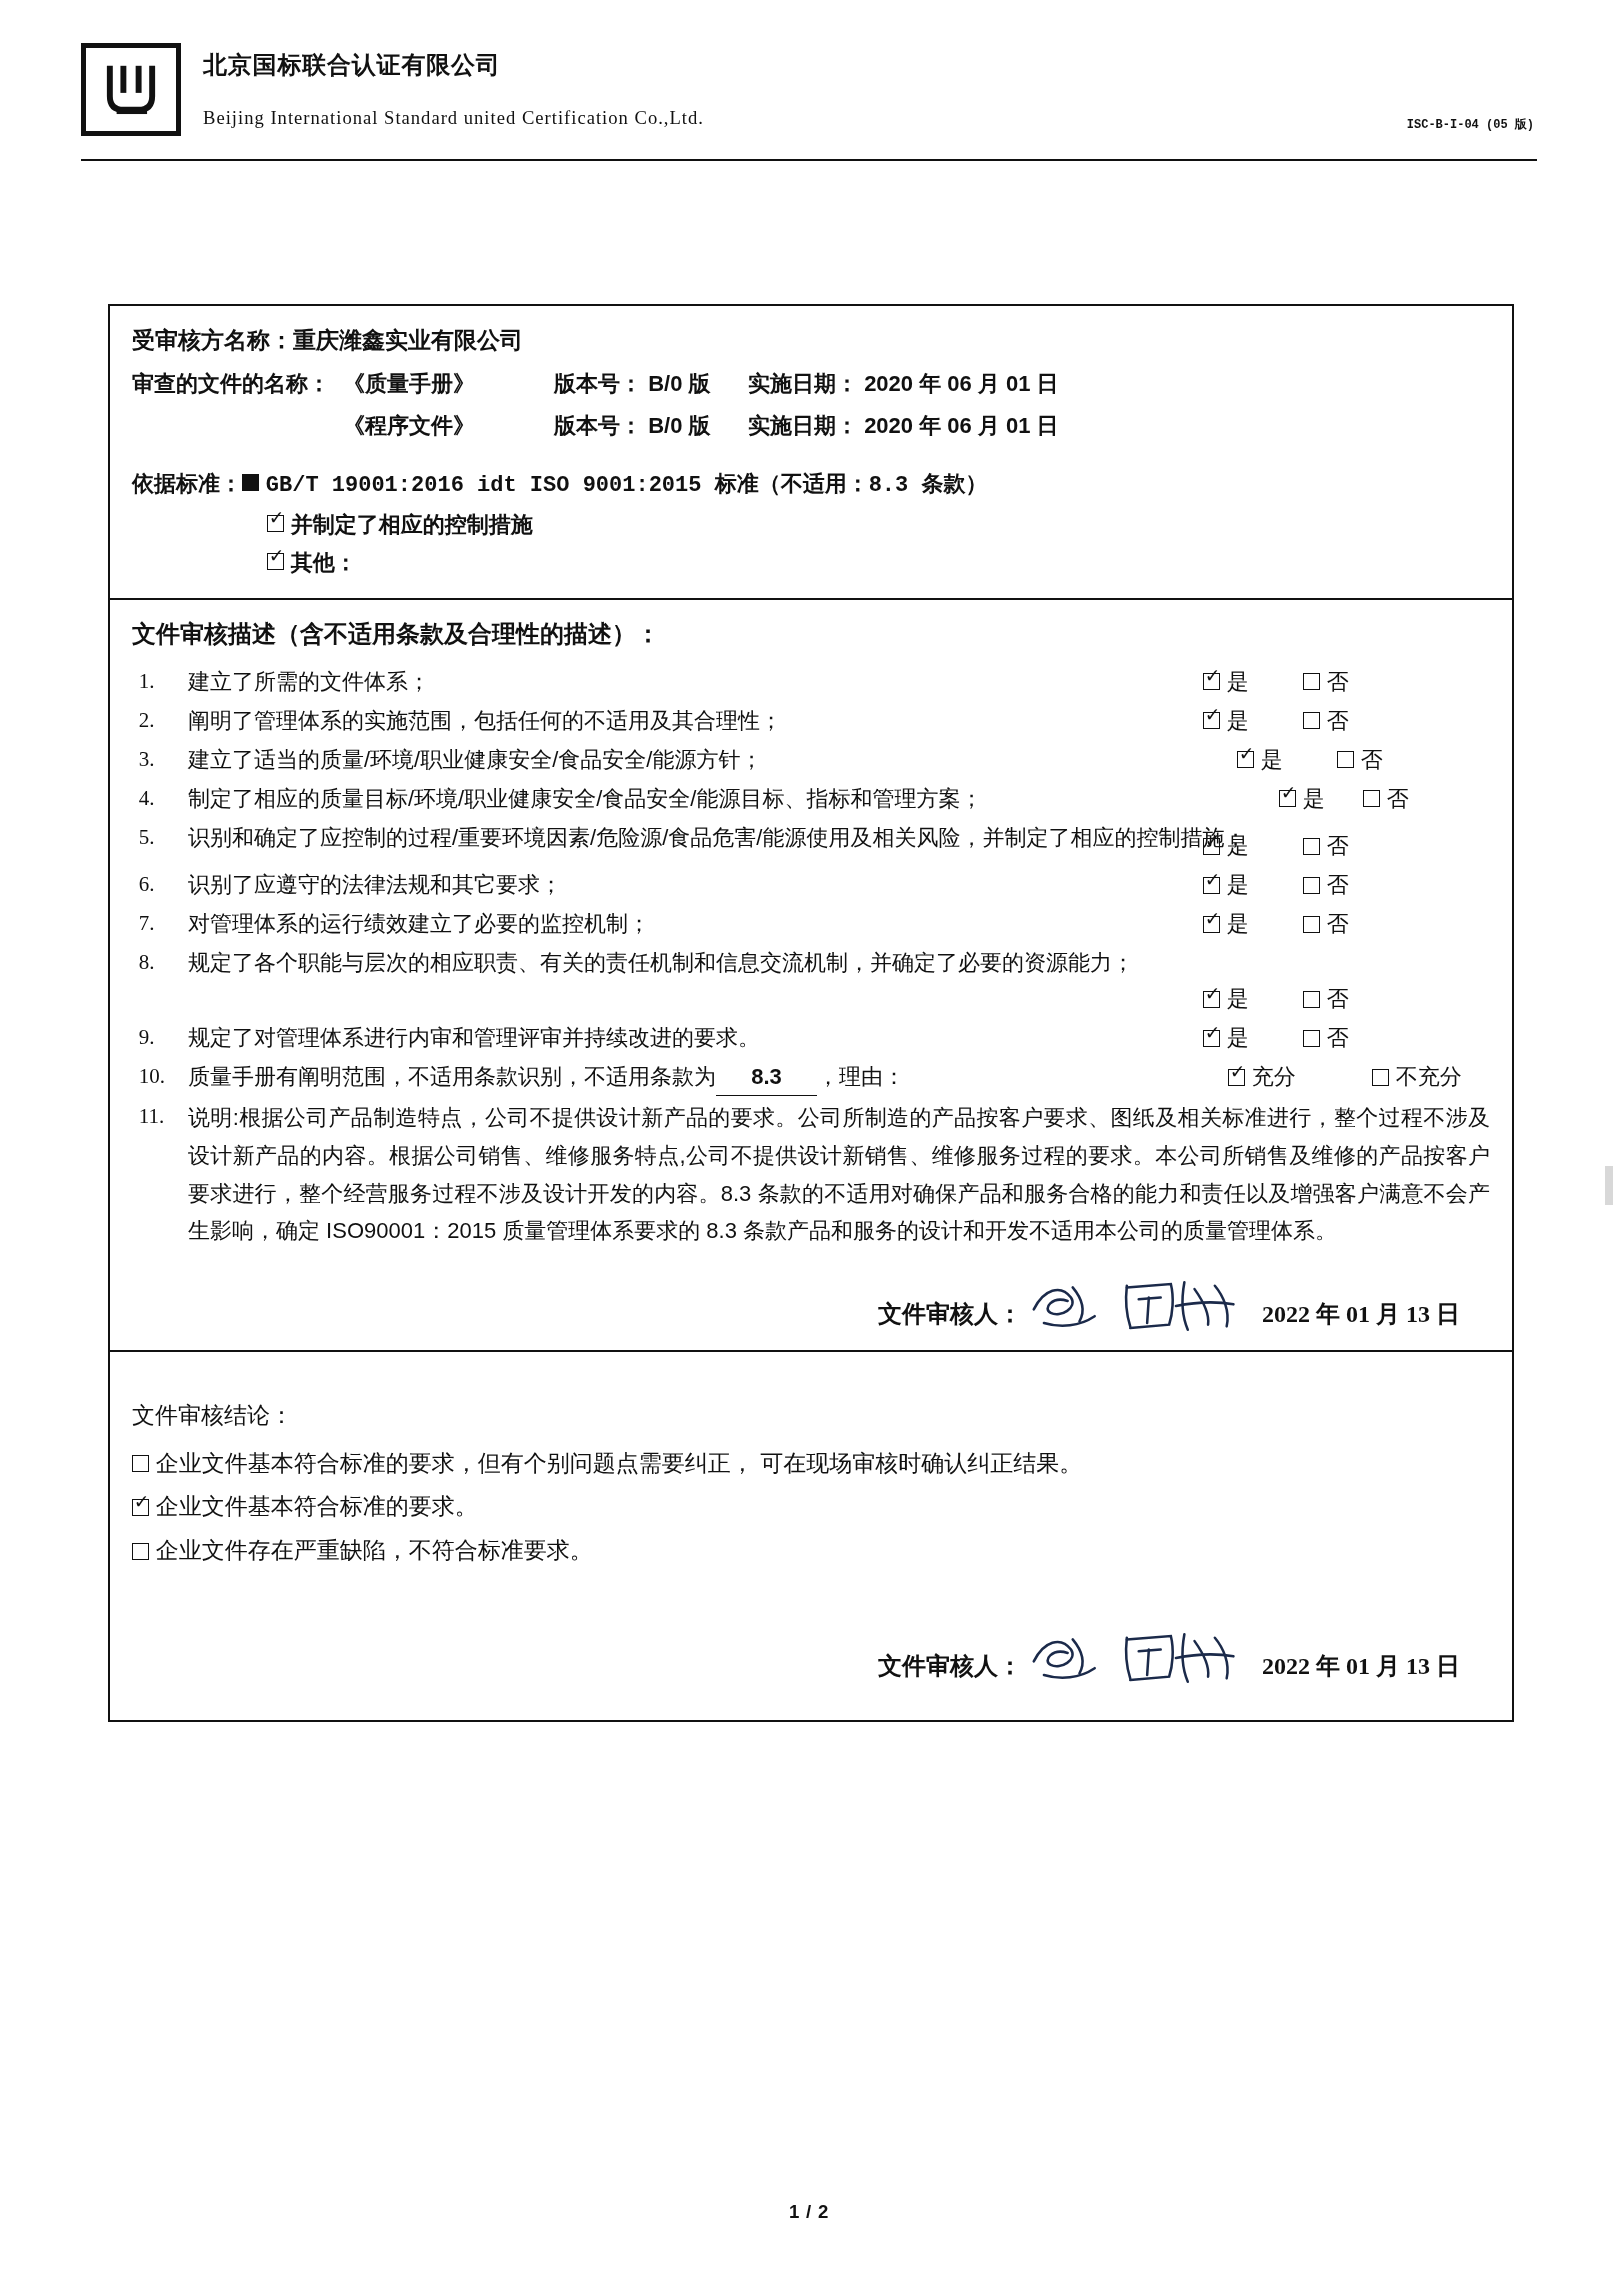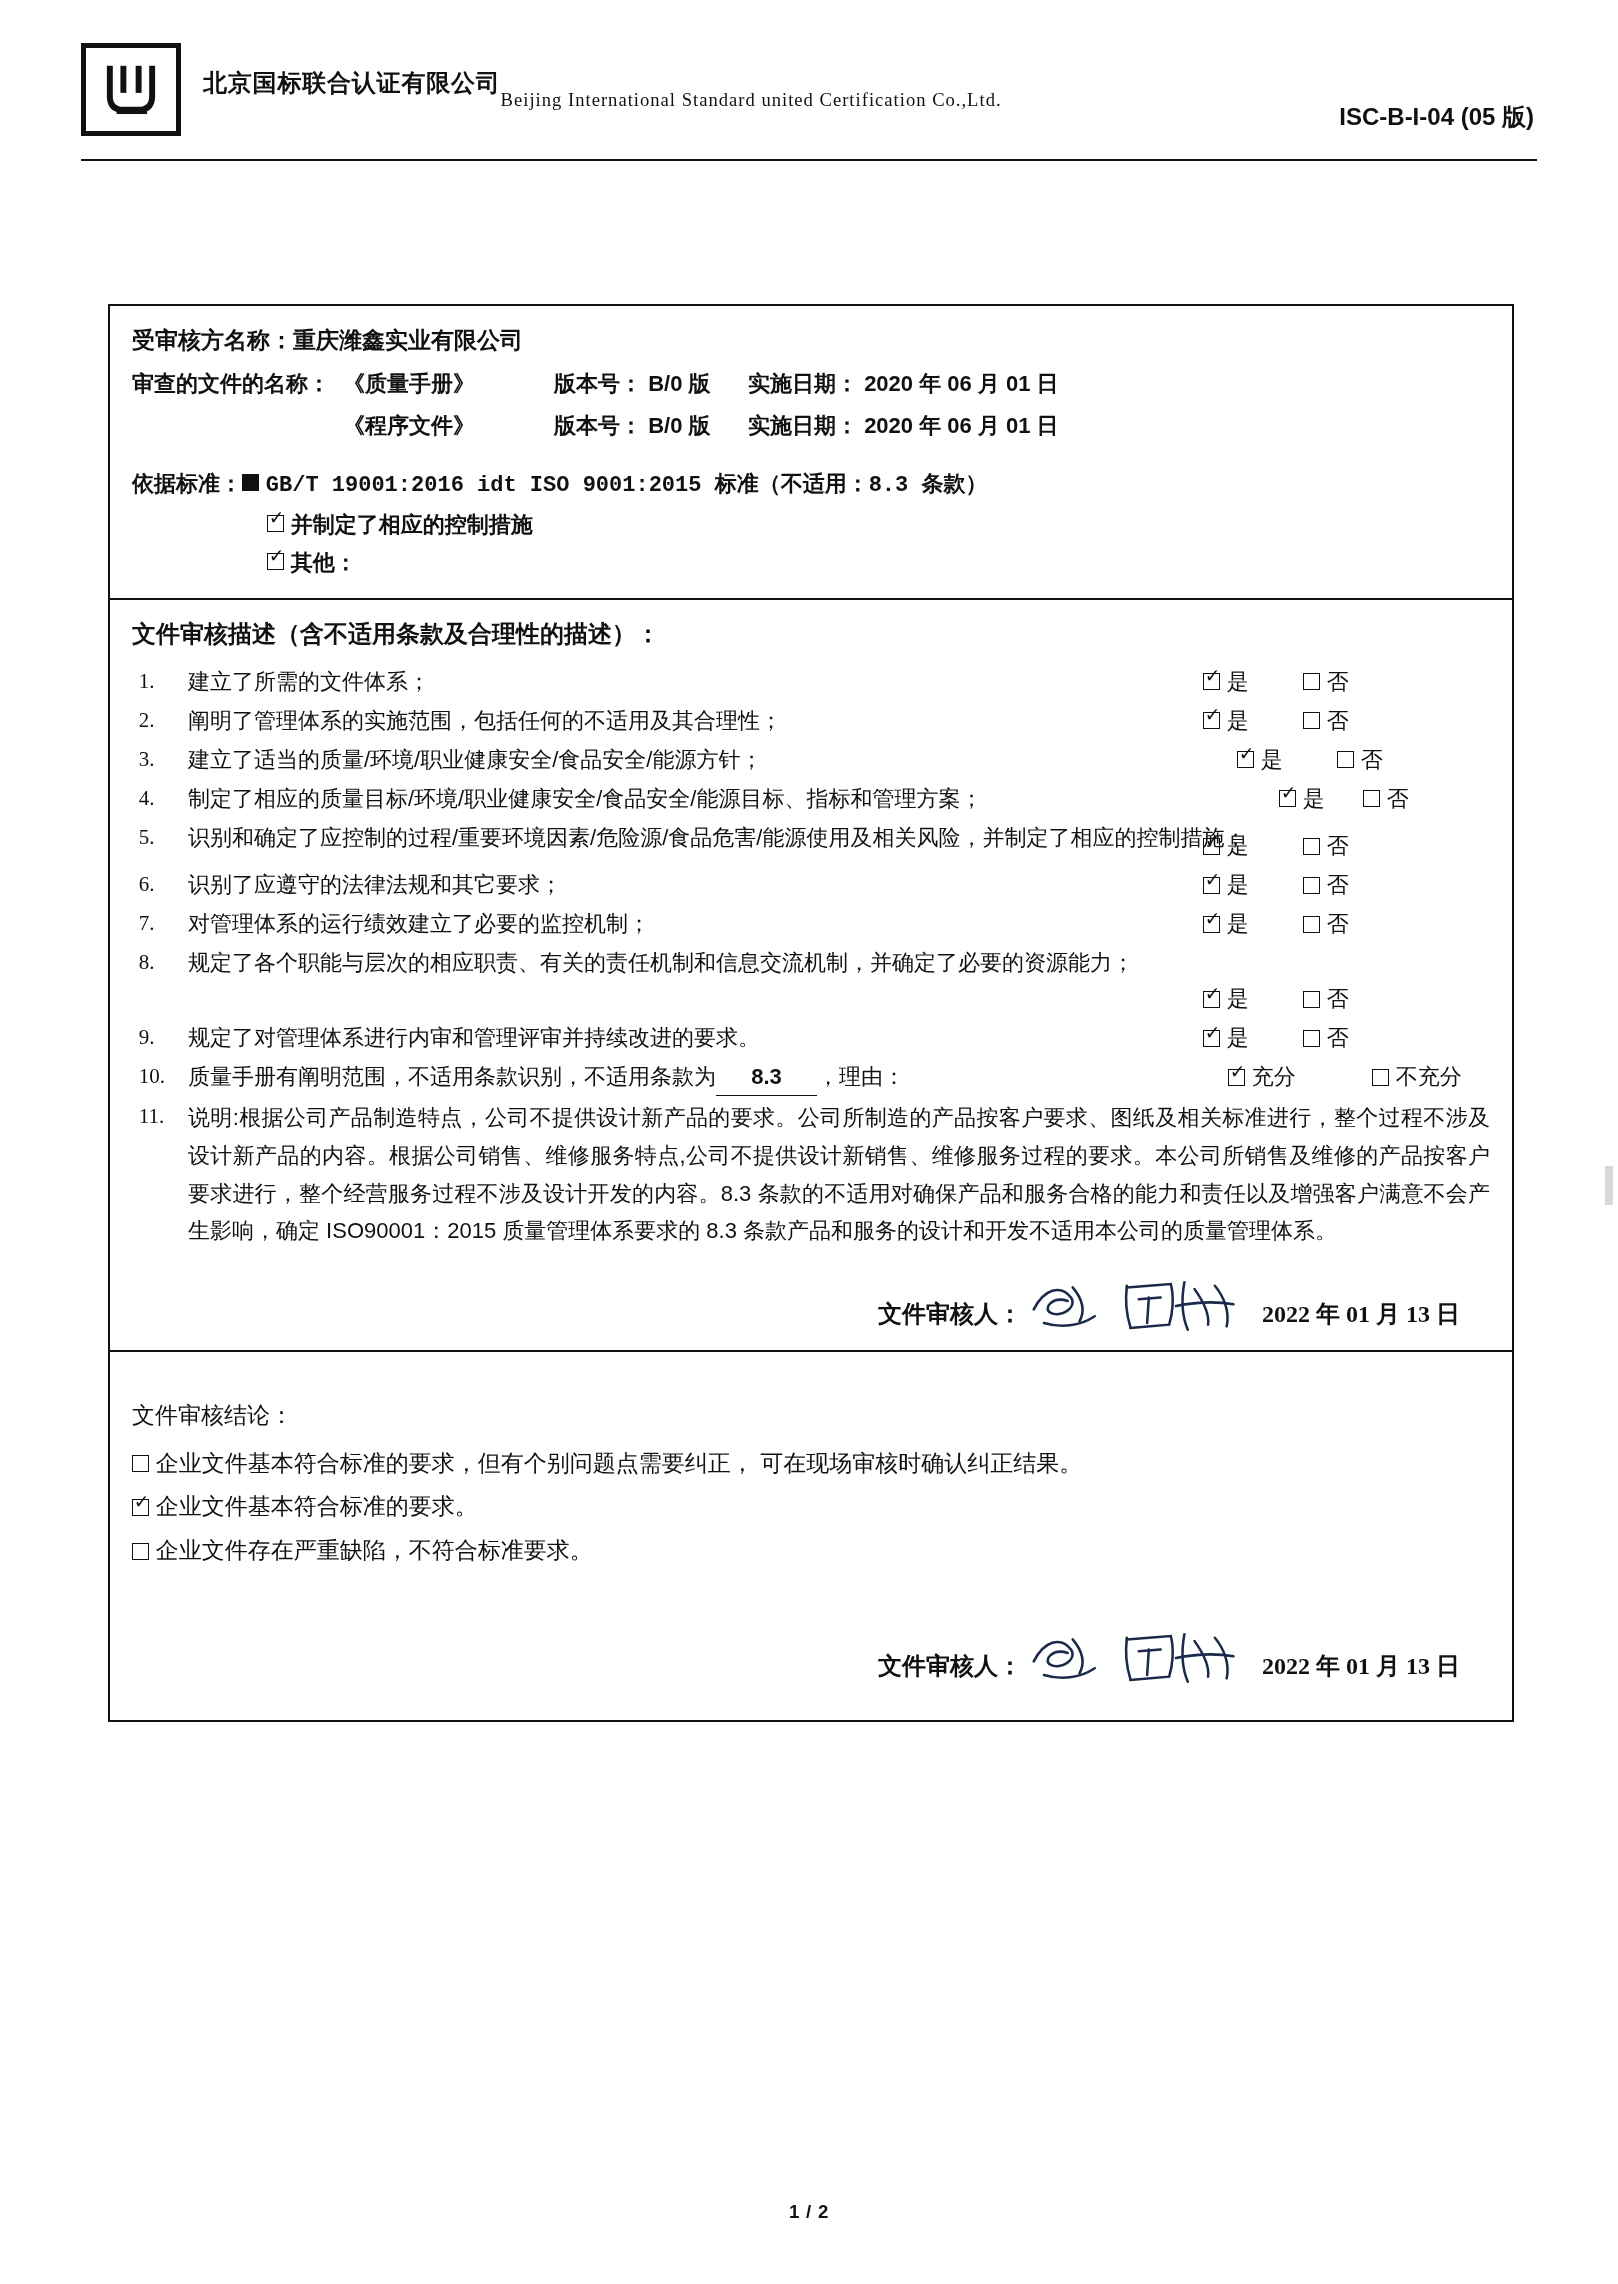--- a/index.html
+++ b/index.html
@@ -28,35 +28,35 @@
   .logo{
     width:100px;height:93px;
     border:5px solid #111;
     box-sizing:border-box;
     display:flex;align-items:center;justify-content:center;
     flex:0 0 auto;
     margin-right:22px;
   }
   .logo svg{display:block;}
   .org{
-    display:flex;flex-direction:row;justify-content:flex-end;
+    display:flex;flex-direction:column;justify-content:flex-end;
     flex:0 0 auto;
   }
   .org-cn{
     font-family:"Liberation Sans","DejaVu Sans",sans-serif;
     font-size:24px;font-weight:700;letter-spacing:0.8px;line-height:1.5;
   }
   .org-en{
     font-family:"Liberation Serif","DejaVu Serif",serif;
     font-size:18.6px;letter-spacing:1px;line-height:1.6;margin-top:20px;
   }
   .doc-code{
     margin-left:auto;
-    font-family:Liberation Sans, sans-serif;
-    font-size:24px;font-weight:700;
+    font-family:Liberation Mono, monospace;
+    font-size:12px;font-weight:700;
     align-self:flex-end;
     padding-bottom:6.8px;
     white-space:nowrap;
   }
   .header-rule{
     position:absolute;left:81px;top:159px;width:1456px;height:0;
     border-top:2.5px solid #111;
   }
 
   

